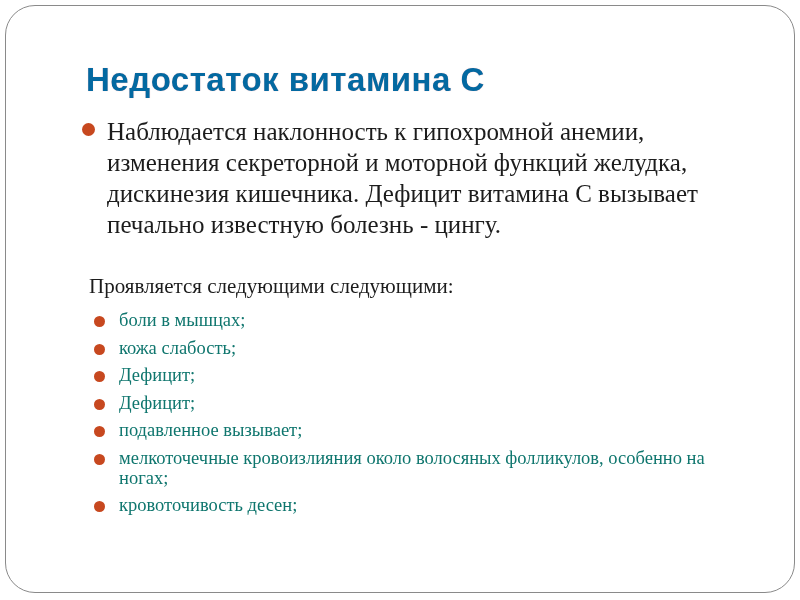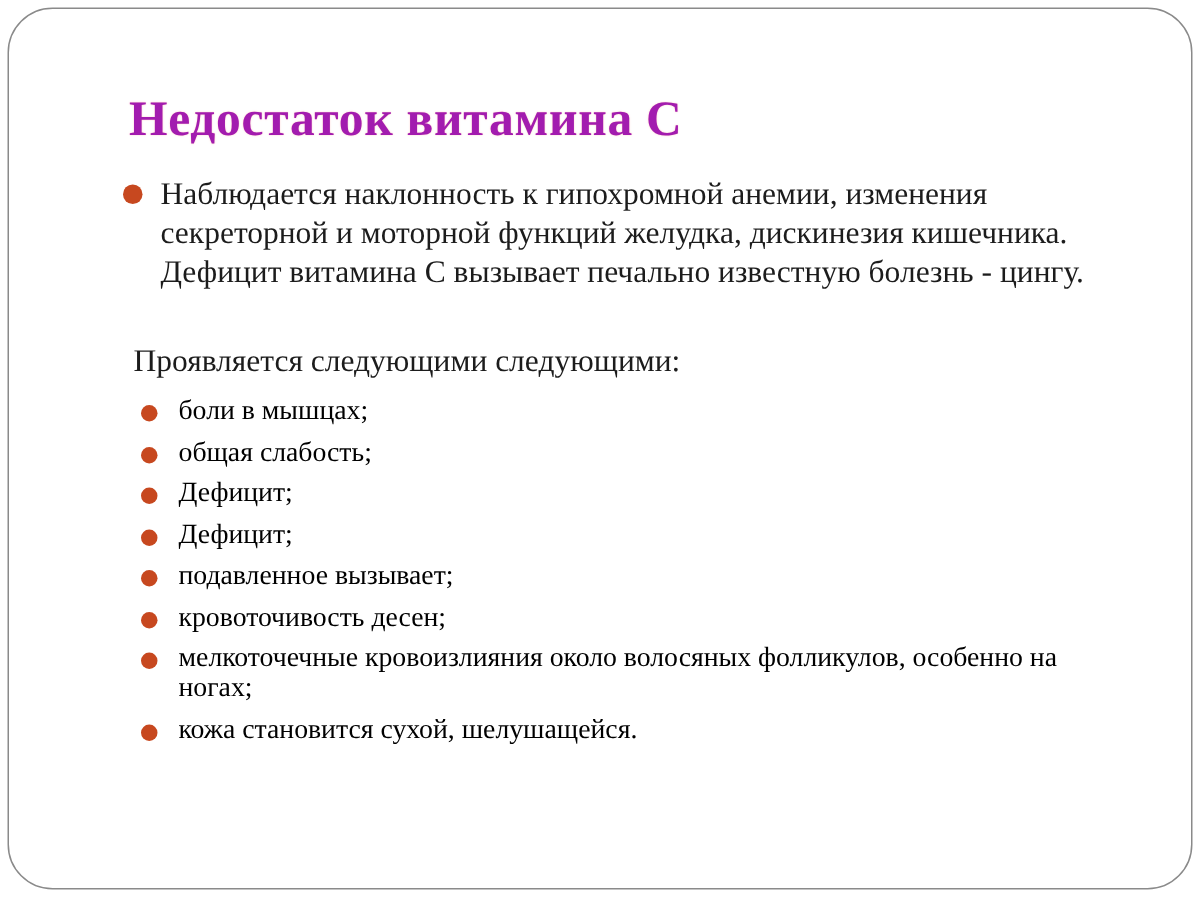--- a/index.html
+++ b/index.html
@@ -26,25 +26,25 @@
   .slide-content {
     position: absolute;
     left: 0;
     top: 0;
     width: 800px;
     height: 600px;
     padding: 62px 52px 0 86px;
   }
 
   .slide-title {
-    font-family: Liberation Serif, serif;
+    font-family: Liberation Sans, sans-serif;
     font-weight: bold;
     font-size: 33px;
     line-height: 1.1;
-    color: #a21caf;
+    color: #0369a1;
     letter-spacing: 0.5px;
     margin-bottom: 18px;
     text-shadow: 0 0 1px rgba(255,120,120,0.5);
   }
 
   .bullet-row {
     display: flex;
     align-items: flex-start;
   }
 
@@ -56,21 +56,21 @@
 
   .intro-row .bullet-dot {
     width: 13px;
     height: 13px;
     margin-top: 7px;
     margin-left: -4px;
     margin-right: 12px;
   }
 
   .intro-text {
-    font-size: 21px;
+    font-size: 25px;
     line-height: 1.24;
     color: #1c1c1c;
     max-width: 648px;
   }
 
   .symptoms-heading {
     font-size: 21px;
     color: #1c1c1c;
     margin-top: 34px;
     margin-bottom: 12px;
@@ -91,21 +91,21 @@
   .symptom-item .bullet-dot {
     width: 11px;
     height: 11px;
     margin-top: 5px;
     margin-right: 14px;
   }
 
   .symptom-text {
     font-size: 18.5px;
     line-height: 1.08;
-    color: #000000;
+    color: #0f766e;
     max-width: 625px;
   }
 </style>
 </head>
 <body>
 
 <div class="slide-frame"></div>
 
 <div class="slide-content">
 
@@ -118,41 +118,37 @@
 
   <p class="symptoms-heading">Проявляется следующими следующими:</p>
 
   <ul class="symptom-list">
     <li class="symptom-item">
       <span class="bullet-dot"></span>
       <span class="symptom-text">боли в мышцах;</span>
     </li>
     <li class="symptom-item">
       <span class="bullet-dot"></span>
-      <span class="symptom-text">общая слабость;</span>
+      <span class="symptom-text">кожа слабость;</span>
     </li>
     <li class="symptom-item">
       <span class="bullet-dot"></span>
       <span class="symptom-text">Дефицит;</span>
     </li>
     <li class="symptom-item">
       <span class="bullet-dot"></span>
       <span class="symptom-text">Дефицит;</span>
     </li>
     <li class="symptom-item">
       <span class="bullet-dot"></span>
       <span class="symptom-text">подавленное вызывает;</span>
     </li>
     <li class="symptom-item">
       <span class="bullet-dot"></span>
-      <span class="symptom-text">кровоточивость десен;</span>
-    </li>
-    <li class="symptom-item">
-      <span class="bullet-dot"></span>
       <span class="symptom-text">мелкоточечные кровоизлияния около волосяных фолликулов, особенно на ногах;</span>
     </li>
     <li class="symptom-item">
       <span class="bullet-dot"></span>
-      <span class="symptom-text">кожа становится сухой, шелушащейся.</span>
+      <span class="symptom-text">кровоточивость десен;</span>
     </li>
   </ul>
 
 </div>
 
 </body></html>

